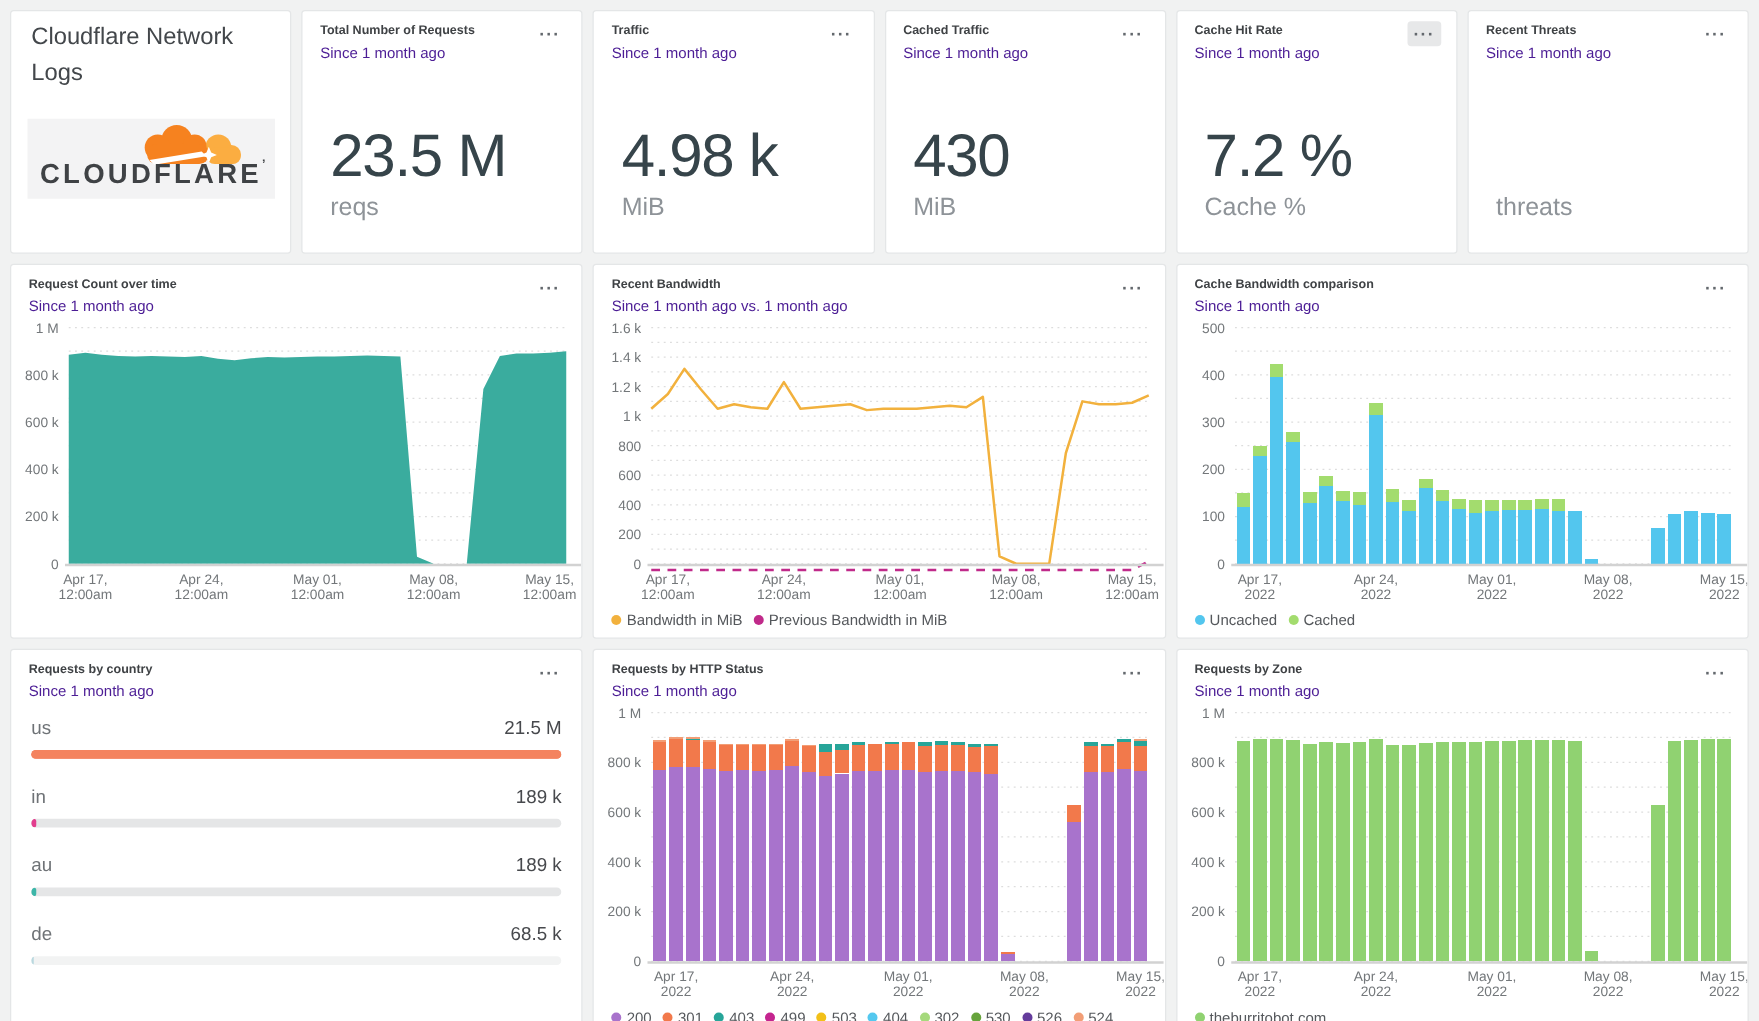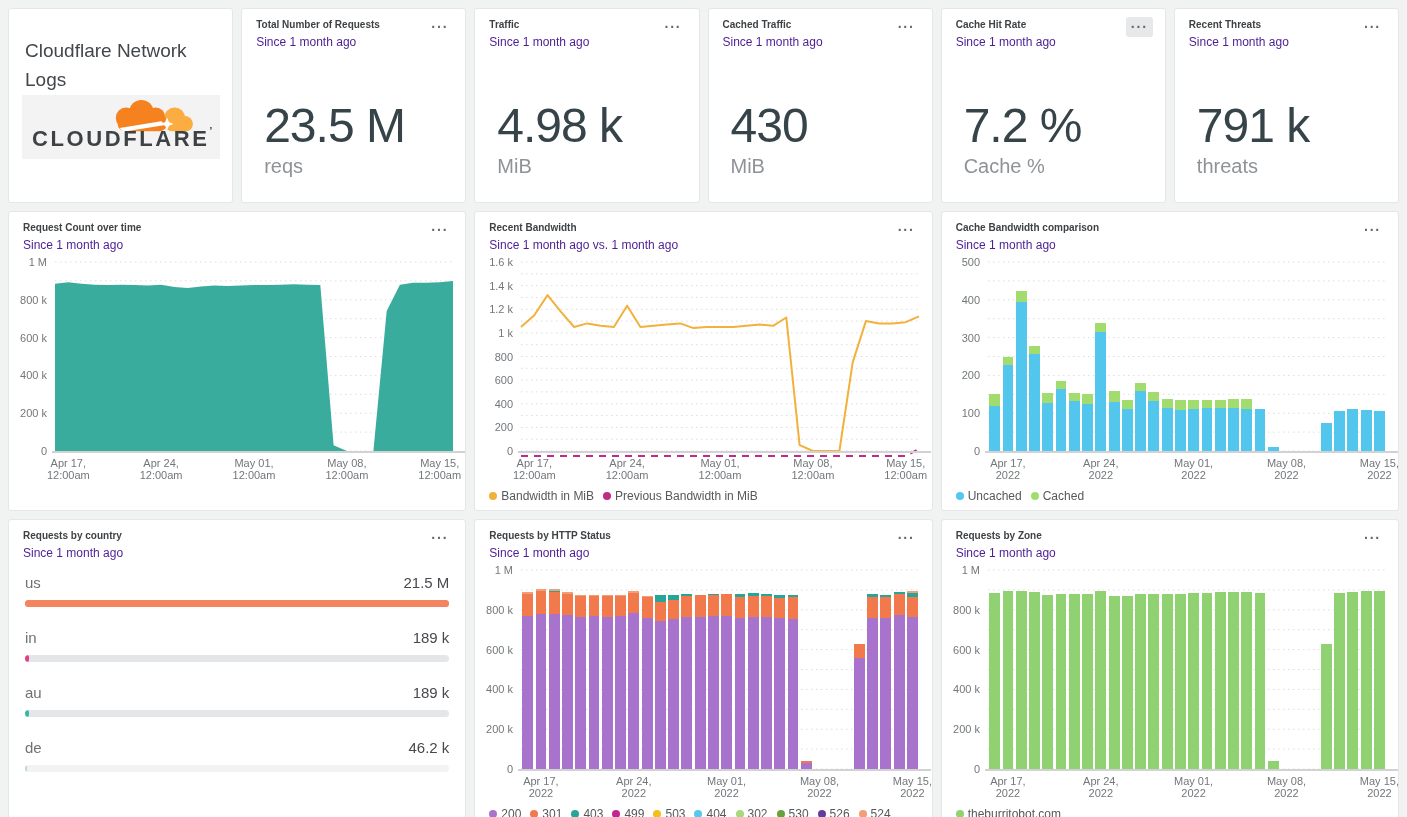--- a/index.html
+++ b/index.html
@@ -14,21 +14,21 @@
   .ptitle { font-size:10px; font-weight:700; color:#3f4245; margin:0; line-height:1.25; }
   .psub { font-size:12px; color:#4c1d95; margin-top:3px; }
   .menu { position:absolute; top:8px; right:12px; color:#63686d; font-size:14px; font-weight:700;
     letter-spacing:1px; cursor:pointer; line-height:14px; padding:3px 5px; border-radius:3px; }
   .menu.hover-bg { background:#e7e8e9; }
   
   .stat-body { position:absolute; left:22px; bottom:24px; }
   .stat-value { font-size:48px; color:#36444a; letter-spacing:-1px; line-height:1.05; }
   .stat-unit { font-size:20px; color:#8e9398; margin-top:4px; }
   
-  .lp-title { font-size:19px; color:#43474b; padding:28px 16px 0; line-height:1.5; }
+  .lp-title { font-size:19px; color:#43474b; padding:7px 16px 0; line-height:1.5; }
   .logo-box { position:absolute; left:13px; top:86px; width:198px; height:64px; background:#f3f3f4; }
   .logo-cloud { position:absolute; top:3px; left:66px; width:122px; height:38px; }
   .brand { position:absolute; bottom:7px; left:10px; font-size:22px; font-weight:700;
     letter-spacing:2.6px; color:#3f4245; white-space:nowrap; }
   .brand .tm { font-size:10px; vertical-align:top; letter-spacing:0; }
   
   .chart { flex:1 1 auto; min-height:0; }
   .legendrow { flex:0 0 auto; min-height:22px; display:flex; align-items:center; gap:9px;
     padding:0 14px 7px; white-space:nowrap; overflow:hidden; }
   .litem { display:flex; align-items:center; gap:4px; font-size:12px; color:#55585c;justify-content:center; }
@@ -118,21 +118,20 @@
     </div>
   </section>
 
   <section class="panel">
     <header class="phead">
       <h2 class="ptitle">Recent Threats</h2>
       <div class="psub">Since 1 month ago</div>
     </header>
     <span class="menu">···</span>
     <div class="stat-body">
-      <div class="stat-value">791 k</div>
       <div class="stat-unit">threats</div>
     </div>
   </section>
 
   <section class="panel span2">
     <header class="phead">
       <h2 class="ptitle">Request Count over time</h2>
       <div class="psub">Since 1 month ago</div>
     </header>
     <span class="menu">···</span>
@@ -354,21 +353,21 @@
             <span class="clabel">au</span>
             <span class="cvalue">189 k</span>
           </div>
           <div class="ctrack" style="background:#e5e6e7">
             <span class="cfill" style="width:0.88%;background:#3db6a8"></span>
           </div>
         </div>
         <div class="crow">
           <div class="line1">
             <span class="clabel">de</span>
-            <span class="cvalue">46.2 k</span>
+            <span class="cvalue">68.5 k</span>
           </div>
           <div class="ctrack" style="background:#f2f3f3">
             <span class="cfill" style="width:0.32%;background:#b9d8df"></span>
           </div>
         </div>
       </div>
   </section>
 
   <section class="panel span2">
     <header class="phead">

